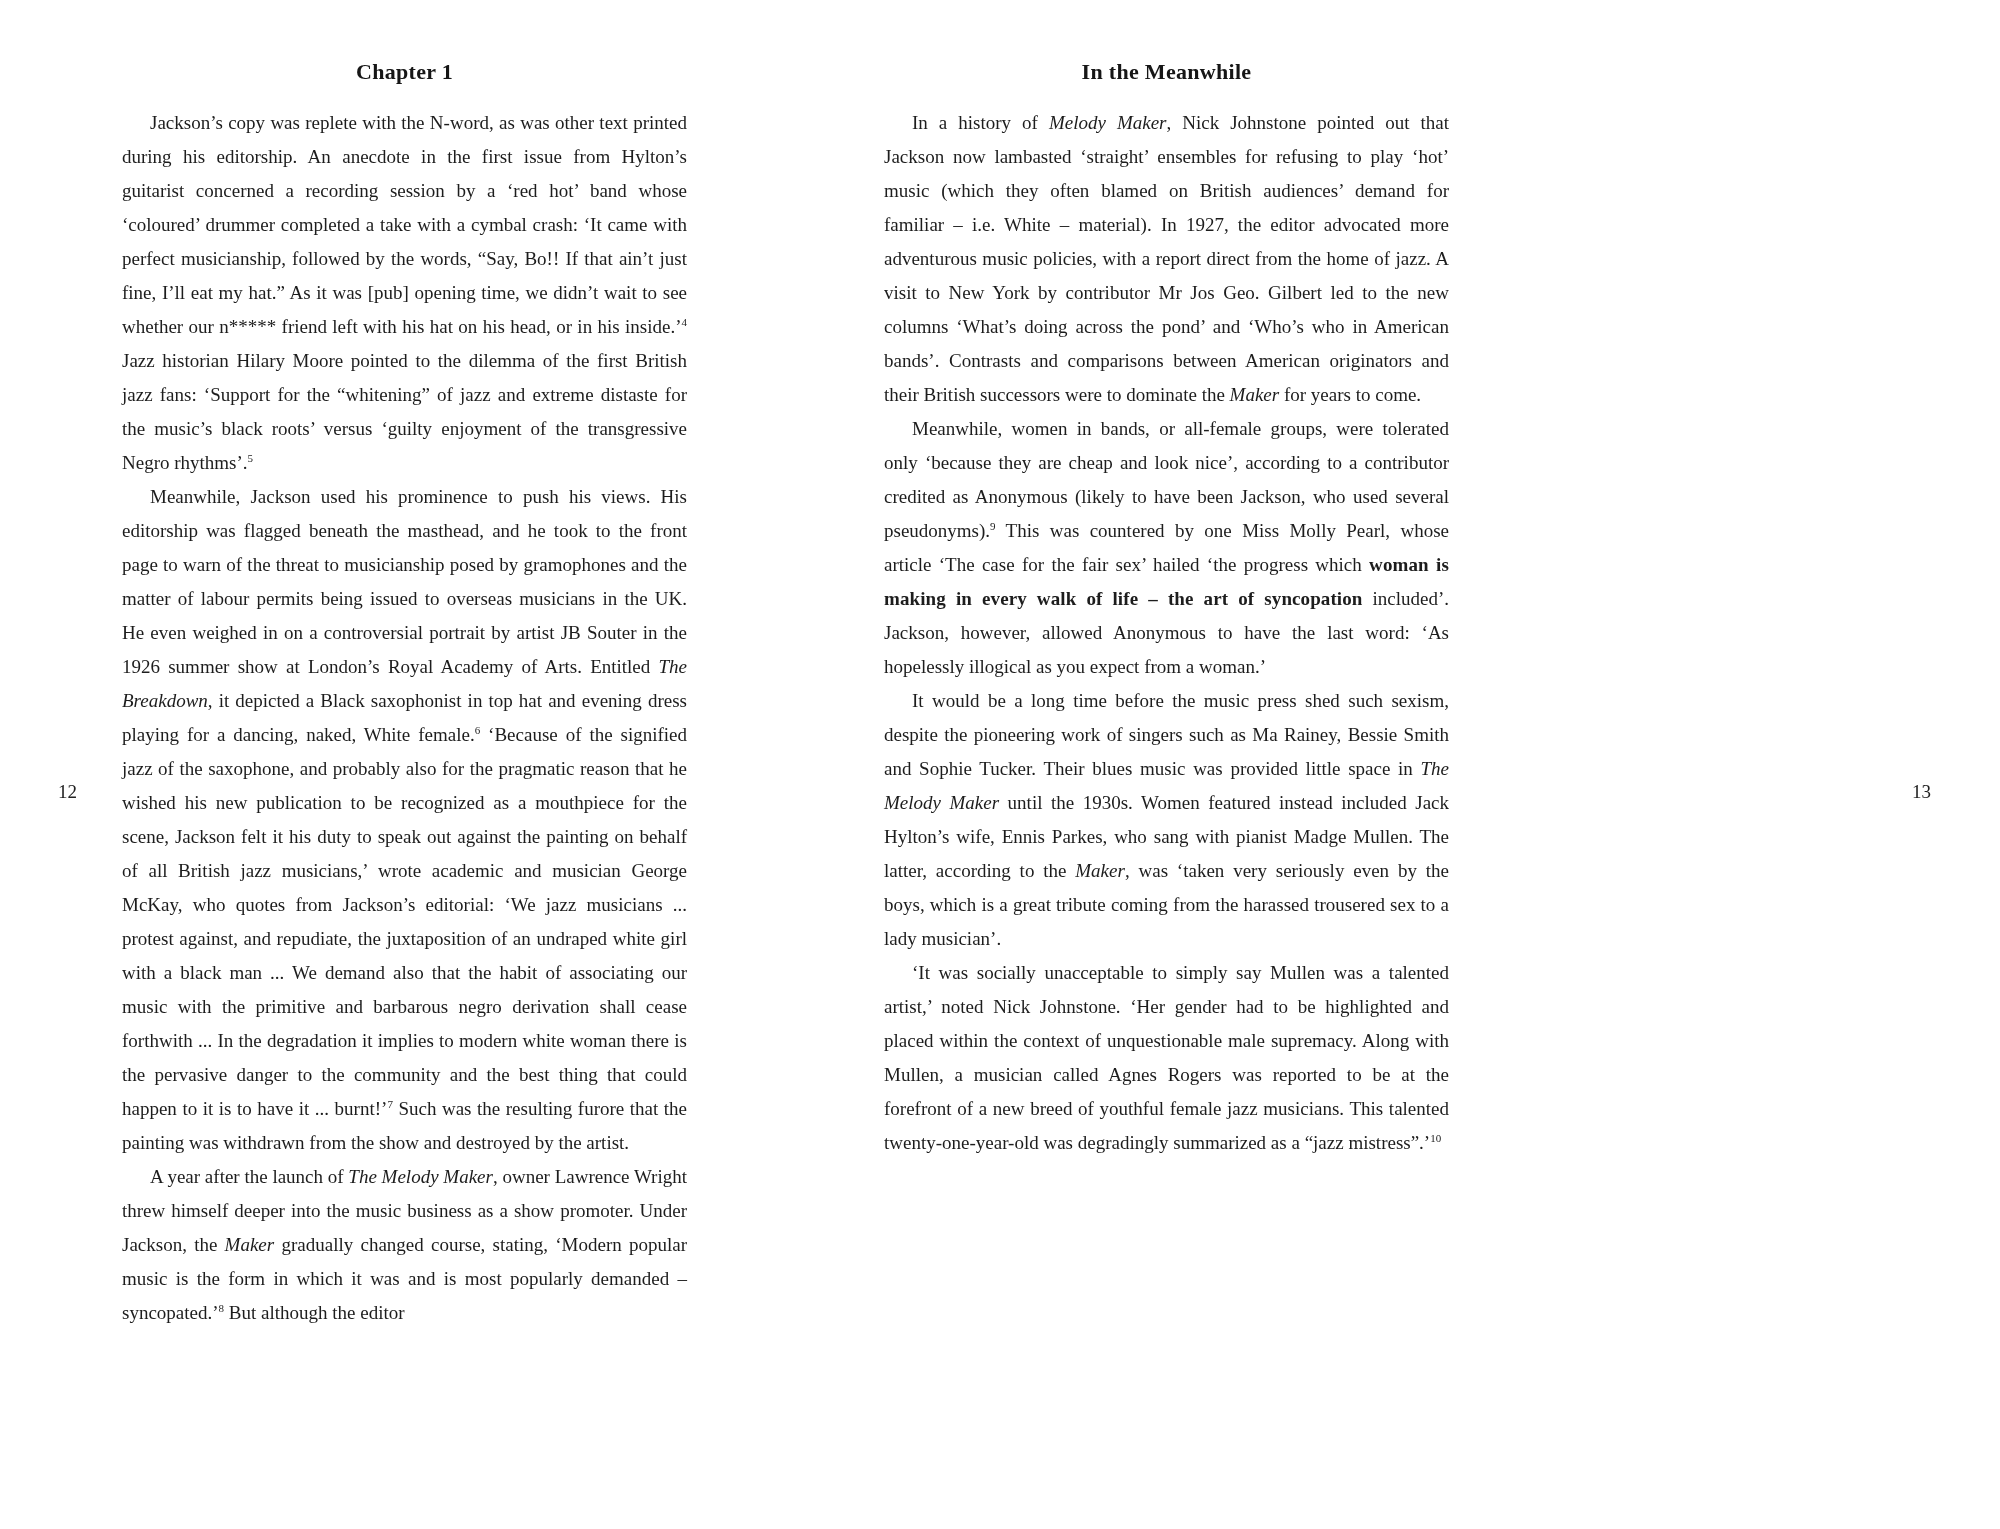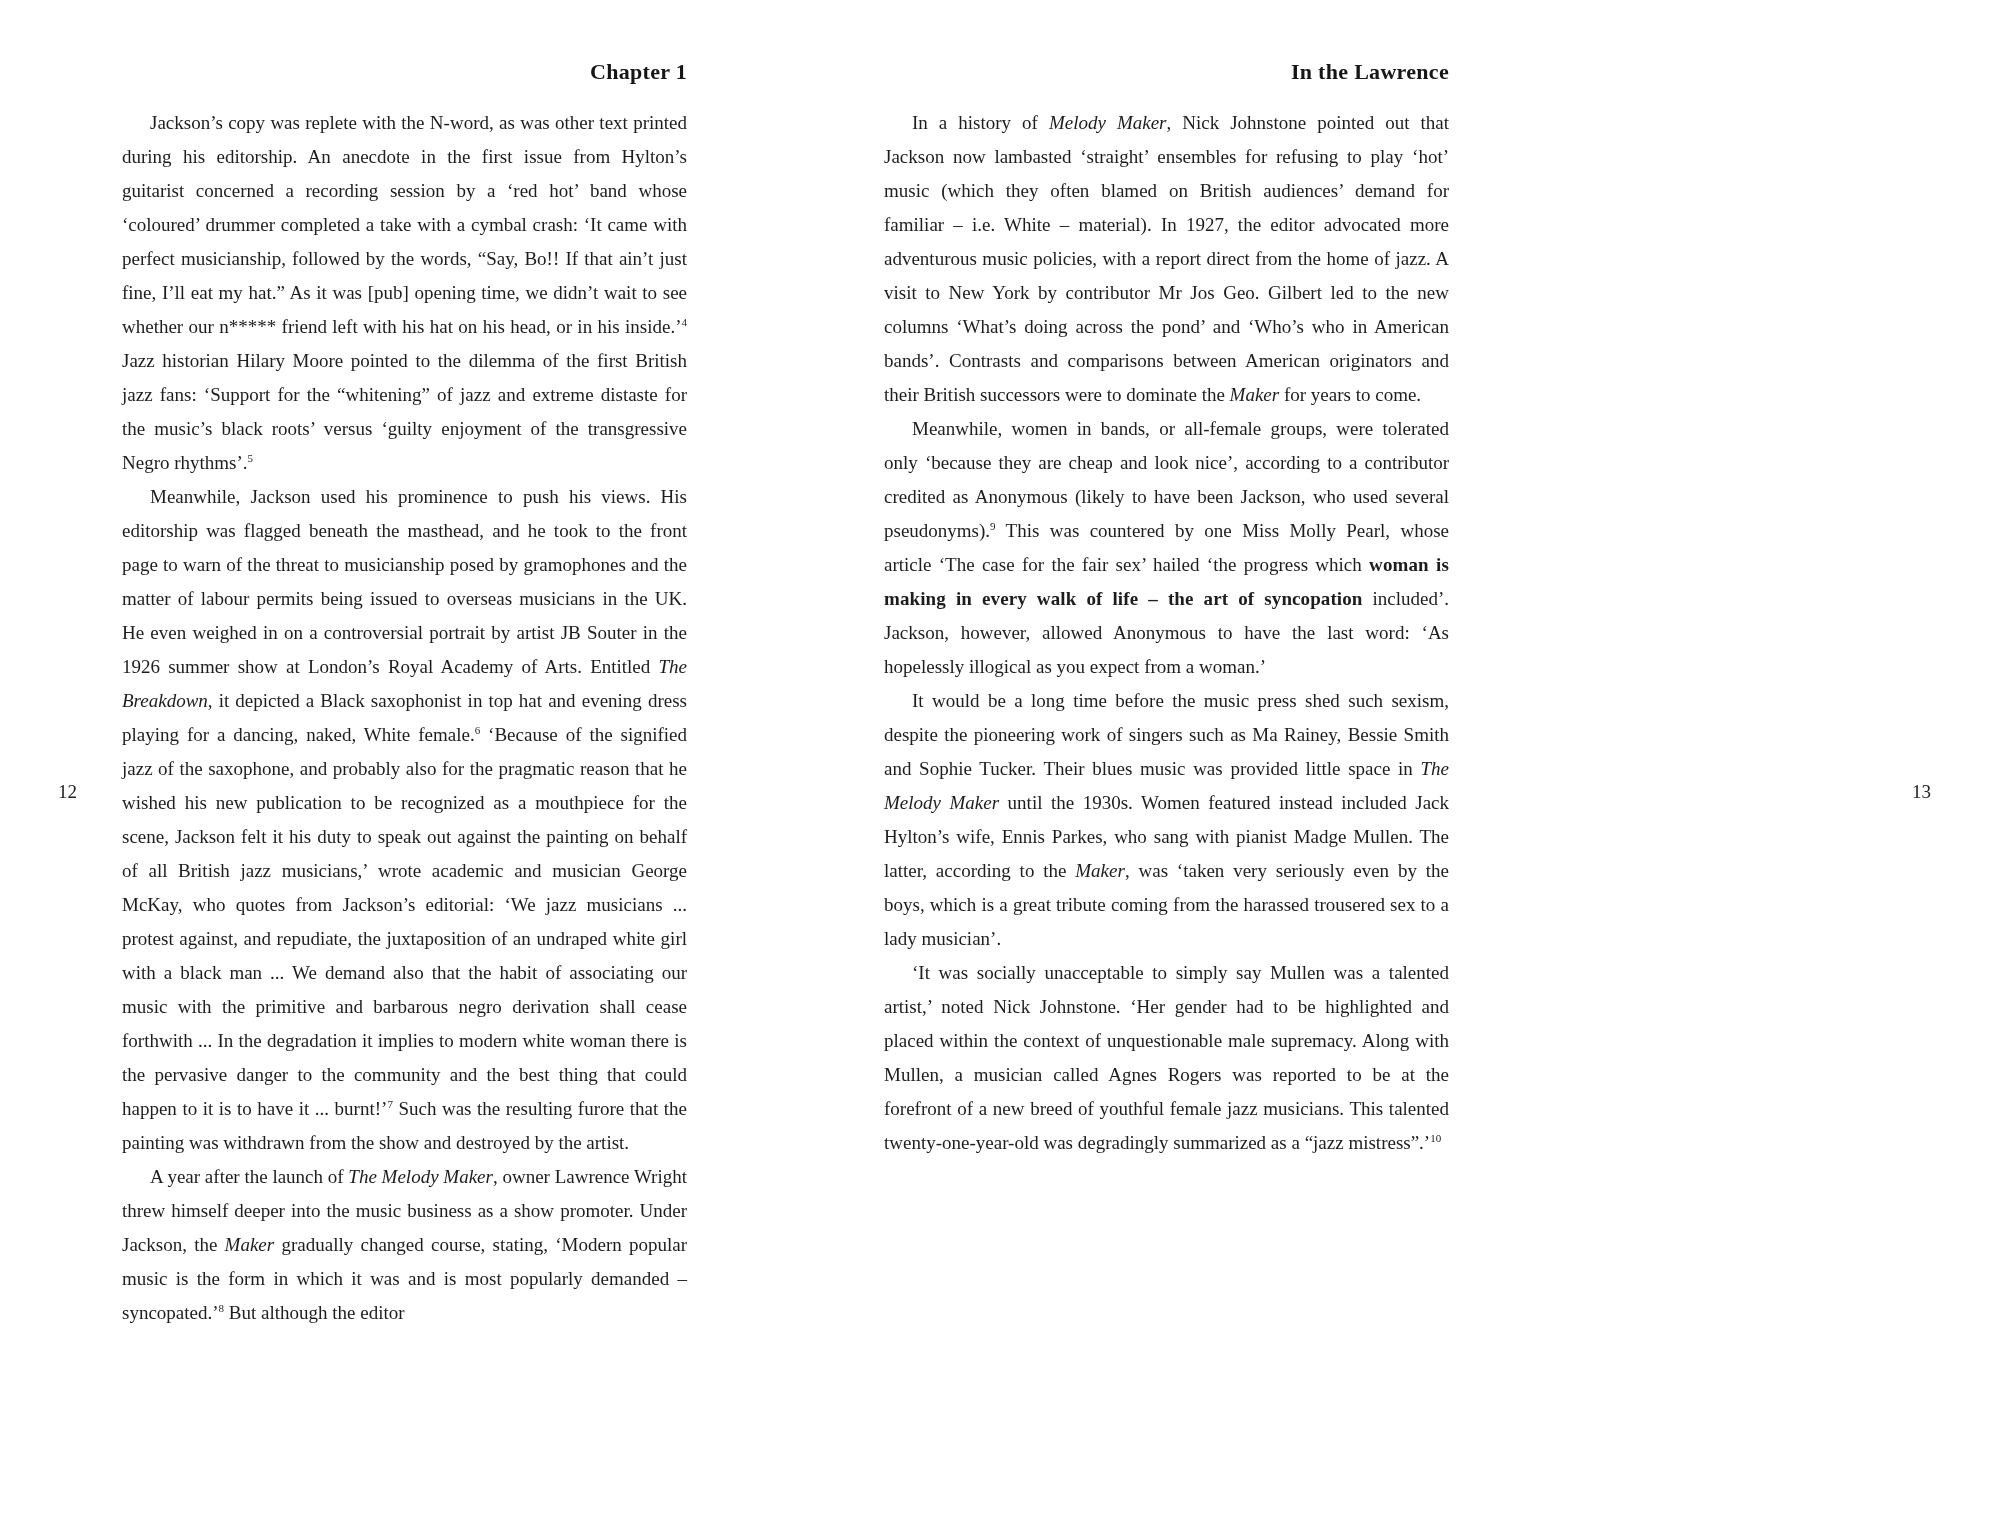--- a/index.html
+++ b/index.html
@@ -21,21 +21,21 @@
   }
   .text-col {
     position: absolute;
     top: 0;
     width: 565px;
   }
   .col-left  { left: 122px; }
   .col-right { left: 884px; }
   .running-header {
     padding-top: 59px;
-    text-align: right;
+    text-align: center;
     font-weight: 700;
     font-size: 22px;
     letter-spacing: 0.3px;
     color: #161616;
   }
   .body-text {
     margin-top: 21px;
     font-size: 19px;
     line-height: 34px;
     text-align: justify;
@@ -80,21 +80,21 @@
   <div class="text-col col-left">
     <div class="running-header">Chapter 1</div>
     <div class="body-text">
         <p class="indent"><span>Jackson’s copy was replete with the N-word, as was other text printed during his editorship. An anecdote in the first issue from Hylton’s guitarist concerned a recording session by a ‘red hot’ band whose ‘coloured’ drummer completed a take with a cymbal crash: ‘It came with perfect musicianship, followed by the words, “Say, Bo!! If that ain’t just fine, I’ll eat my hat.” As it was [pub] opening time, we didn’t wait to see whether our n***** friend left with his hat on his head, or in his inside.’</span><sup>4</sup><span> Jazz historian Hilary Moore pointed to the dilemma of the first British jazz fans: ‘Support for the “whitening” of jazz and extreme distaste for the music’s black roots’ versus ‘guilty enjoyment of the transgressive Negro rhythms’.</span><sup>5</sup></p>
         <p class="indent"><span>Meanwhile, Jackson used his prominence to push his views. His editorship was flagged beneath the masthead, and he took to the front page to warn of the threat to musicianship posed by gramophones and the matter of labour permits being issued to overseas musicians in the UK. He even weighed in on a controversial portrait by artist JB Souter in the 1926 summer show at London’s Royal Academy of Arts. Entitled </span><em>The Breakdown</em><span>, it depicted a Black saxophonist in top hat and evening dress playing for a dancing, naked, White female.</span><sup>6</sup><span> ‘Because of the signified jazz of the saxophone, and probably also for the pragmatic reason that he wished his new publication to be recognized as a mouthpiece for the scene, Jackson felt it his duty to speak out against the painting on behalf of all British jazz musicians,’ wrote academic and musician George McKay, who quotes from Jackson’s editorial: ‘We jazz musicians ... protest against, and repudiate, the juxtaposition of an undraped white girl with a black man ... We demand also that the habit of associating our music with the primitive and barbarous negro derivation shall cease forthwith ... In the degradation it implies to modern white woman there is the pervasive danger to the community and the best thing that could happen to it is to have it ... burnt!’</span><sup>7</sup><span> Such was the resulting furore that the painting was withdrawn from the show and destroyed by the artist.</span></p>
         <p class="indent"><span>A year after the launch of </span><em>The Melody Maker</em><span>, owner Lawrence Wright threw himself deeper into the music business as a show promoter. Under Jackson, the </span><em>Maker</em><span> gradually changed course, stating, ‘Modern popular music is the form in which it was and is most popularly demanded – syncopated.’</span><sup>8</sup><span> But although the editor</span></p>
       </div>
   </div>
 
   <div class="text-col col-right">
-    <div class="running-header">In the Lawrence</div>
+    <div class="running-header">In the Meanwhile</div>
     <div class="body-text">
         <p class="indent"><span>In a history of </span><em>Melody Maker</em><span>, Nick Johnstone pointed out that Jackson now lambasted ‘straight’ ensembles for refusing to play ‘hot’ music (which they often blamed on British audiences’ demand for familiar – i.e. White – material). In 1927, the editor advocated more adventurous music policies, with a report direct from the home of jazz. A visit to New York by contributor Mr Jos Geo. Gilbert led to the new columns ‘What’s doing across the pond’ and ‘Who’s who in American bands’. Contrasts and comparisons between American originators and their British successors were to dominate the </span><em>Maker</em><span> for years to come.</span></p>
         <p class="indent"><span>Meanwhile, women in bands, or all-female groups, were tolerated only ‘because they are cheap and look nice’, according to a contributor credited as Anonymous (likely to have been Jackson, who used several pseudonyms).</span><sup>9</sup><span> This was countered by one Miss Molly Pearl, whose article ‘The case for the fair sex’ hailed ‘the progress which </span><strong>woman is making in every walk of life – the art of syncopation</strong><span> included’. Jackson, however, allowed Anonymous to have the last word: ‘As hopelessly illogical as you expect from a woman.’</span></p>
         <p class="indent"><span>It would be a long time before the music press shed such sexism, despite the pioneering work of singers such as Ma Rainey, Bessie Smith and Sophie Tucker. Their blues music was provided little space in </span><em>The Melody Maker</em><span> until the 1930s. Women featured instead included Jack Hylton’s wife, Ennis Parkes, who sang with pianist Madge Mullen. The latter, according to the </span><em>Maker</em><span>, was ‘taken very seriously even by the boys, which is a great tribute coming from the harassed trousered sex to a lady musician’.</span></p>
         <p class="indent"><span>‘It was socially unacceptable to simply say Mullen was a talented artist,’ noted Nick Johnstone. ‘Her gender had to be highlighted and placed within the context of unquestionable male supremacy. Along with Mullen, a musician called Agnes Rogers was reported to be at the forefront of a new breed of youthful female jazz musicians. This talented twenty-one-year-old was degradingly summarized as a “jazz mistress”.’</span><sup>10</sup></p>
       </div>
   </div>
 
   <div class="pagenum pagenum-right">13</div>
 

